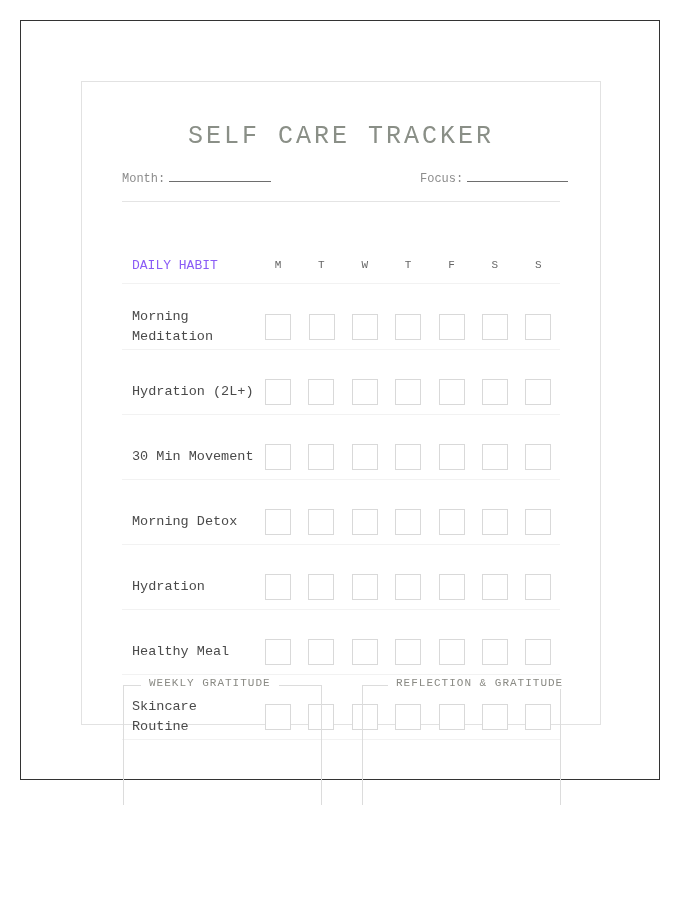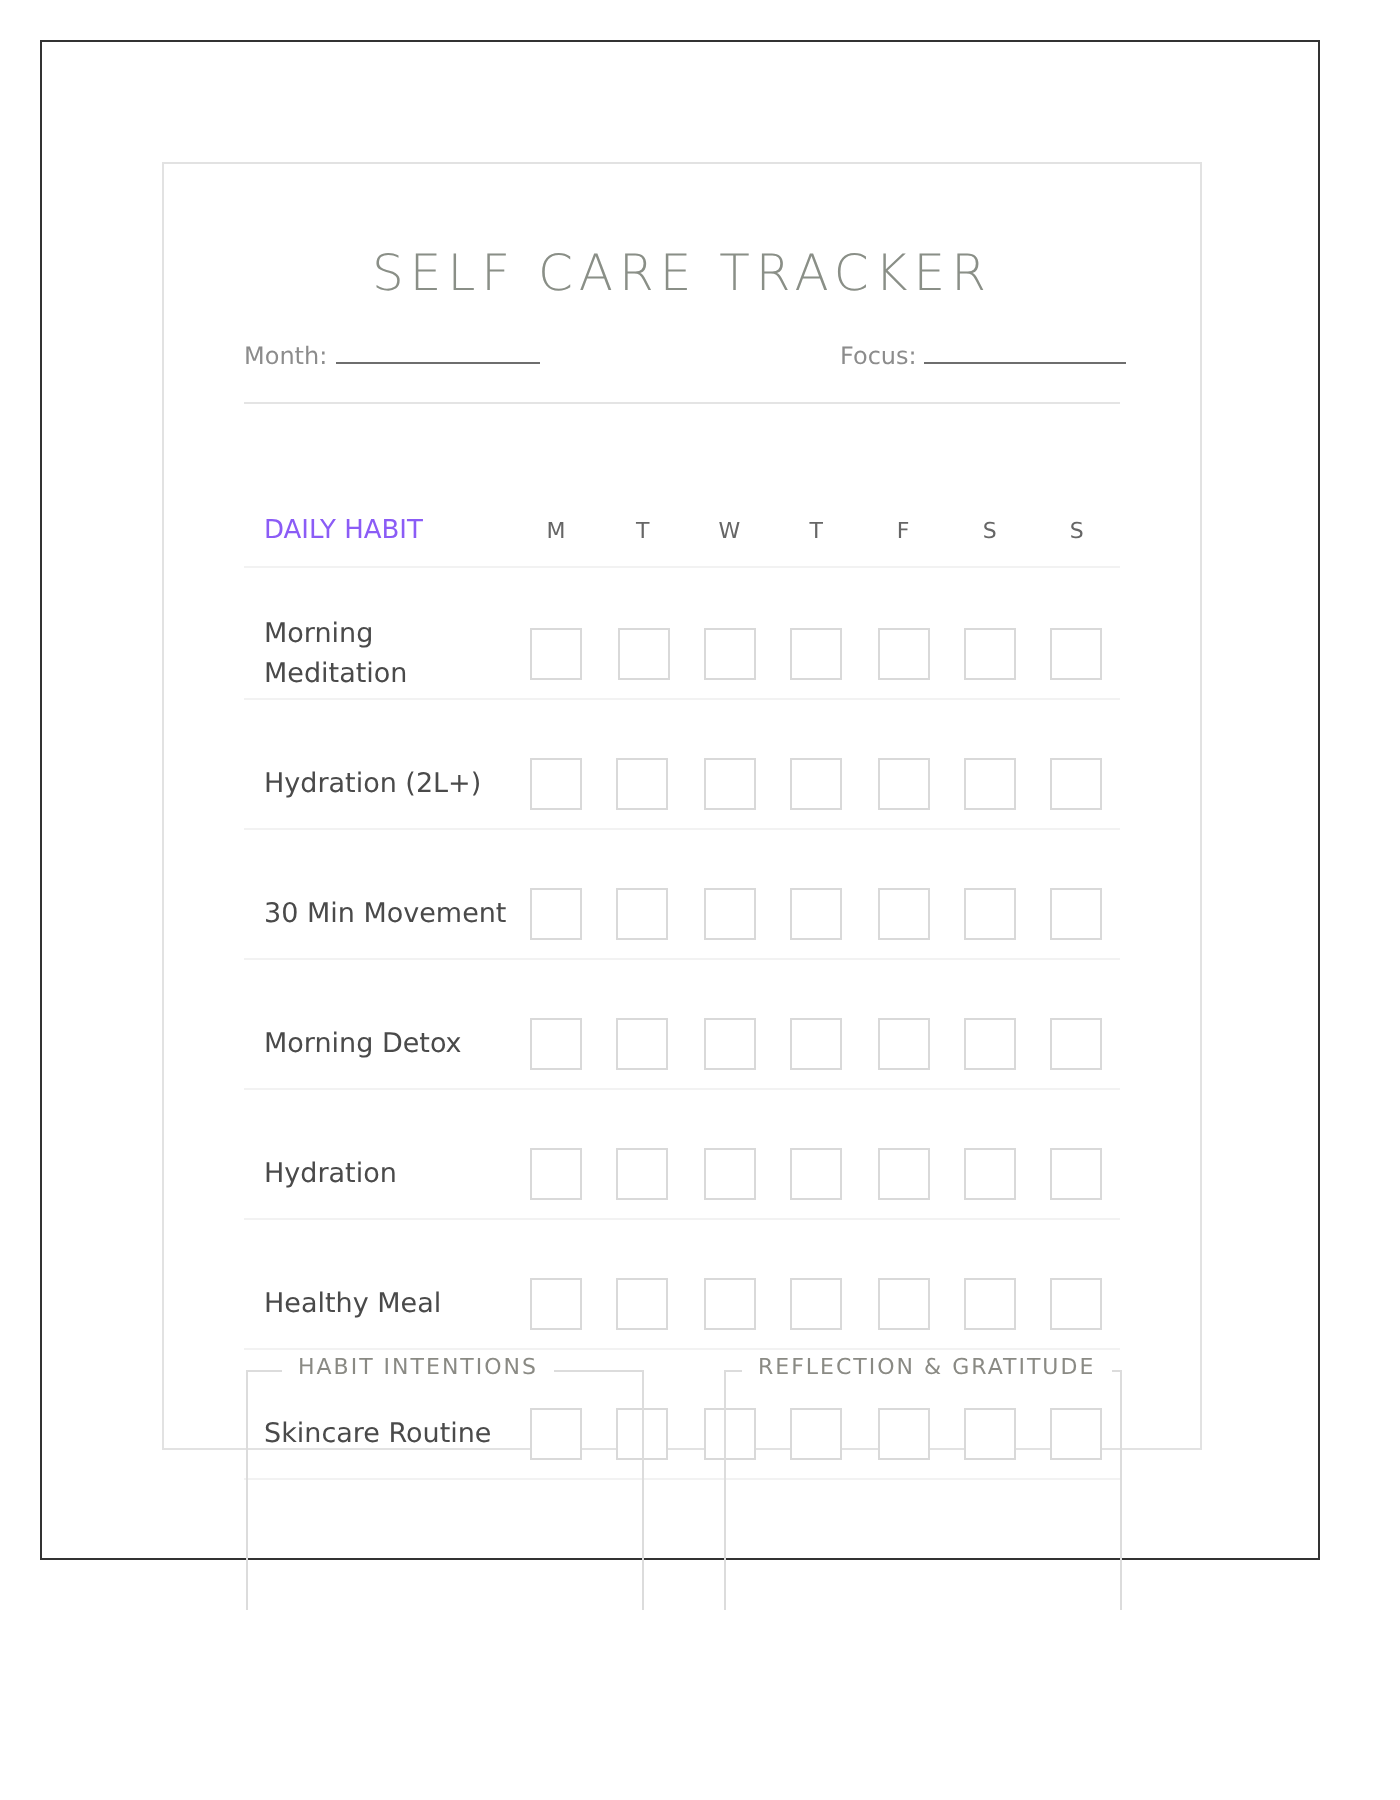--- a/index.html
+++ b/index.html
@@ -3,21 +3,21 @@
 <meta charset="utf-8">
 <style>
   html, body { margin: 0; padding: 0; background: #ffffff; }
   body { width: 700px; height: 900px; position: relative; overflow: hidden;
          font-family: "DejaVu Sans", sans-serif; }
 
   .outer-frame { position: absolute; left: 20px; top: 20px; width: 640px; height: 760px;
                  border: 1px solid #333333; box-sizing: border-box; }
 
   .card { position: absolute; left: 81px; top: 81px; width: 520px; height: 644px;
-          border: 1px solid #e2e2e2; box-sizing: border-box; background: #fff; }
+          border: 1px solid #e2e2e2; box-sizing: border-box; background: #fff; font-family: Liberation Mono, monospace; }
 
   .title { position: absolute; left: 0; width: 100%; top: 40px; text-align: center;
            font-size: 25px; letter-spacing: 3px; color: #8a8f87; font-weight: 300; }
 
   .field { position: absolute; top: 88px; font-size: 12px; color: #8c8c8c; white-space: nowrap; text-align: center; }
   .field.month { left: 40px; }
   .field.focus { left: 338px; }
   .field .line { display: inline-block; width: 102px; border-bottom: 1px solid #6e6e6e;
                  height: 11px; margin-left: 4px; vertical-align: baseline; }
   .field.focus .line { width: 101px; }
@@ -41,21 +41,21 @@
          background: #fff; cursor: pointer; }
 
   .section { position: absolute; top: 603px; height: 120px; width: 199px;
              border-left: 1px solid #dcdcdc; border-right: 1px solid #dcdcdc;
              border-top: 1px solid #dcdcdc; box-sizing: border-box; }
   .section.weekly { left: 41px; }
   .section.reflect { left: 280px; }
   .section .legend { position: absolute; top: -9px; background: #fff; padding: 0 8px;
                      font-size: 11px; letter-spacing: 1px; color: #8a8a84; white-space: nowrap; }
   .section.weekly .legend { left: 17px; }
-  .section.reflect .legend { left: 8px; }
+  .section.reflect .legend { left: 25px; }
 </style>
 </head>
 <body>
 
 <div class="outer-frame"></div>
 
 <div class="card">
   <div class="title">SELF CARE TRACKER</div>
 
   <div class="field month">
@@ -250,18 +250,18 @@
       <div class="cell">
           <div class="box"></div>
         </div>
       <div class="cell">
           <div class="box"></div>
         </div>
     </div>
   </div>
 
   <div class="section weekly">
-    <span class="legend">HABIT INTENTIONS</span>
+    <span class="legend">WEEKLY GRATITUDE</span>
   </div>
   <div class="section reflect">
     <span class="legend">REFLECTION &amp; GRATITUDE</span>
   </div>
 </div>
 
 </body></html>

